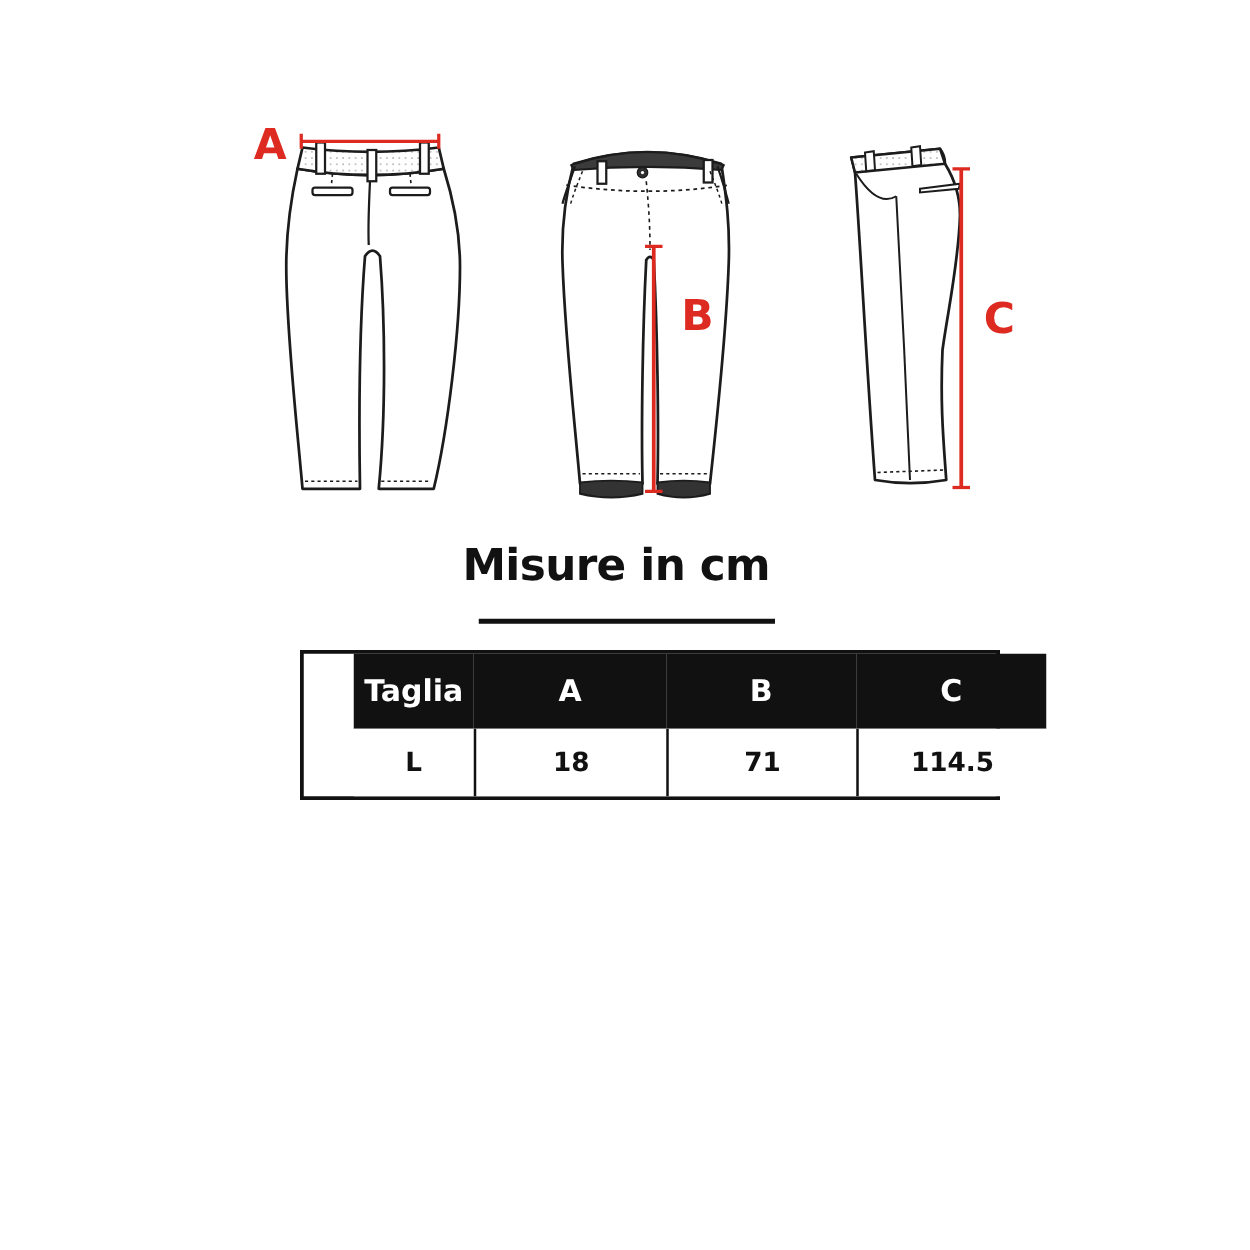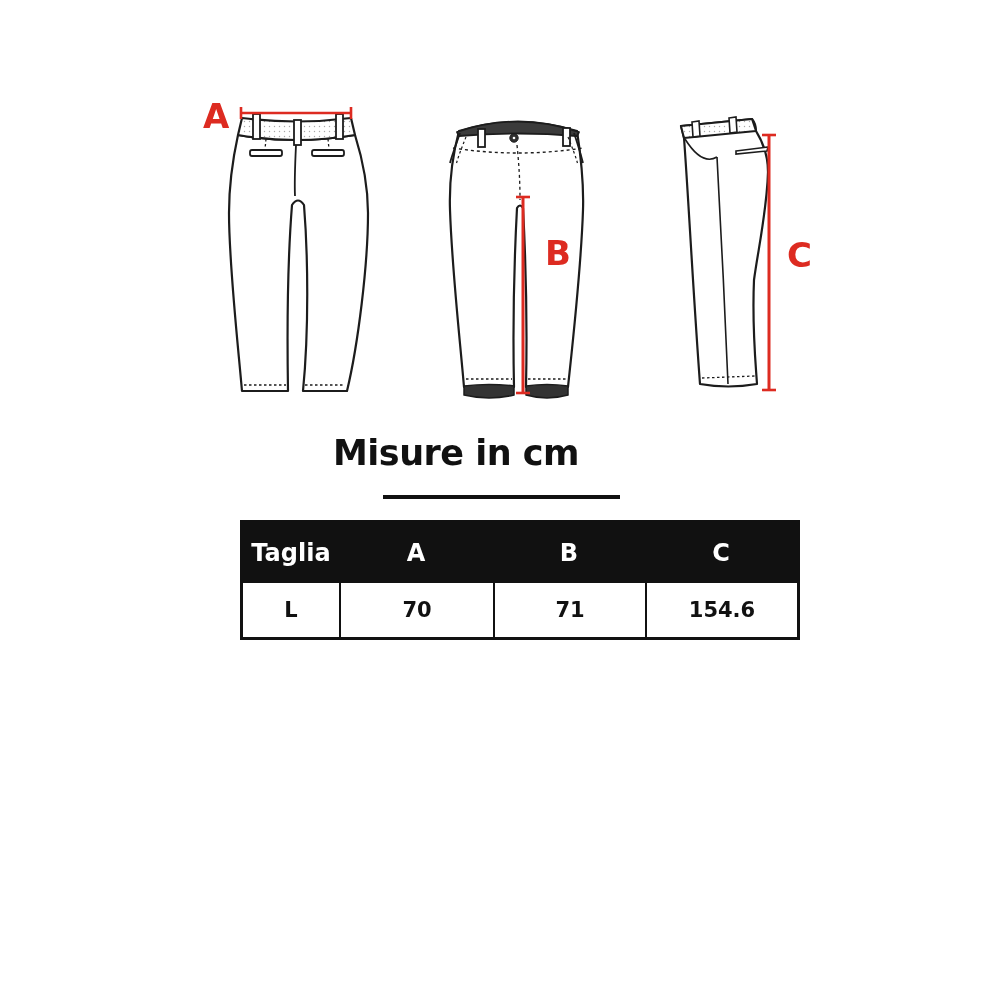--- a/index.html
+++ b/index.html
@@ -24,20 +24,21 @@
     font-weight: 700;
     font-size: 34px;
     line-height: 1;
     letter-spacing: 0;
   }
   .title {
     position: absolute;
     left: 333px;
     top: 434px;
     width: 320px;
+    text-align: center;
     font-size: 35px;
     font-weight: 700;
     color: #111111;
     letter-spacing: -0.5px;
     line-height: 1.1;
   }
   .title-underline {
     position: absolute;
     left: 383px;
     top: 495px;
@@ -49,20 +50,21 @@
     position: absolute;
     left: 240px;
     top: 520px;
     width: 560px;
     height: 120px;
     border: 3px solid #111111;
     box-sizing: border-box;
     display: grid;
     grid-template-rows: 60px 54px;
     grid-template-columns: 96px 154px 152px 152px;
+    padding-left: 40px;
   }
   .size-table .th {
     background: #111111;
     color: #ffffff;
     font-weight: 700;
     font-size: 24px;
     display: flex;
     align-items: center;
     justify-content: center;
   }
@@ -182,18 +184,18 @@
 
   <div class="title">Misure in cm</div>
   <div class="title-underline"></div>
 
   <div class="size-table">
     <div class="th">Taglia</div>
     <div class="th">A</div>
     <div class="th">B</div>
     <div class="th">C</div>
     <div class="td">L</div>
-    <div class="td">70</div>
+    <div class="td">18</div>
     <div class="td">71</div>
-    <div class="td">154.6</div>
+    <div class="td">114.5</div>
   </div>
 
 </div>
 
 </body></html>

